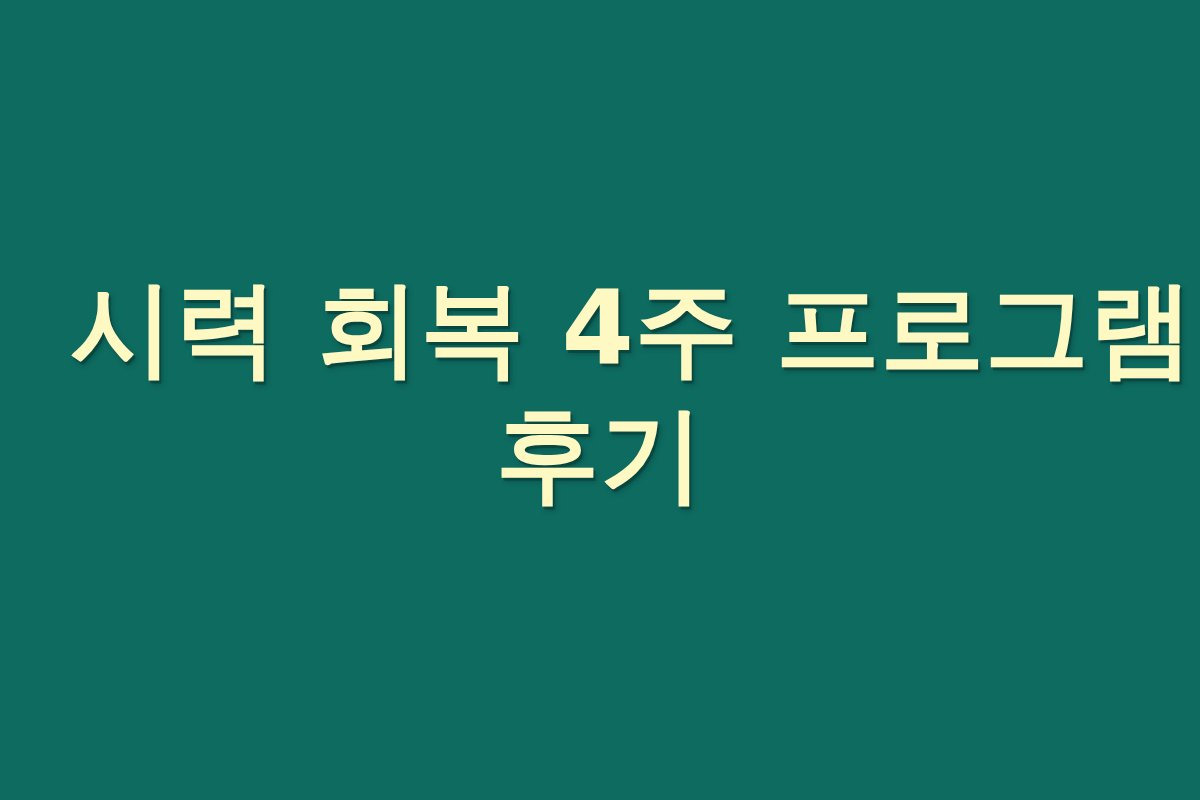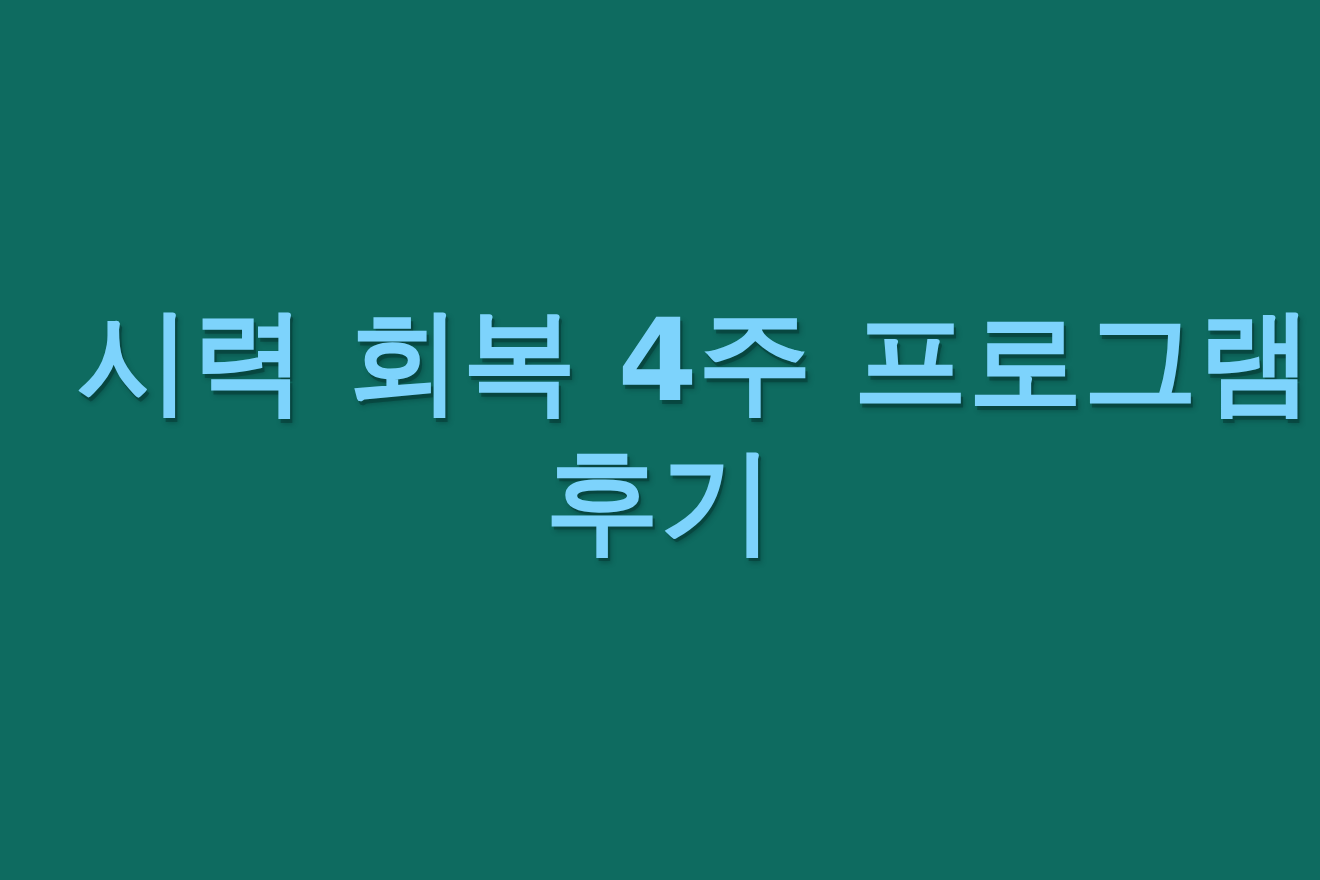--- a/index.html
+++ b/index.html
@@ -29,38 +29,39 @@
   #title-block {
     width: 1060px;
     margin: 0 auto;
     text-align: center;
     
     transform: translateY(-8px);
   }
 
   .title-line {
     display: block;
-    color: #7dd3fc;
+    color: #fef9c3;
     font-family: "DejaVu Sans", "Liberation Sans", sans-serif;
     font-weight: 700;
     font-size: 104px;
     line-height: 1.22;
     letter-spacing: 0.005em;
     white-space: nowrap;
     text-shadow:
       2px 3px 0 rgba(6, 58, 52, 0.55),
       3px 4px 5px rgba(4, 44, 39, 0.35);
   }
 
   .title-line.line-1 {
     font-size: 104px;
   }
 
   .title-line.line-2 {
     font-size: 104px;
+    font-family: Liberation Serif, serif;
   }
 </style>
 </head>
 <body>
 
 <div id="banner">
 
   <div id="title-block">
 
     <span class="title-line line-1">시력 회복 4주 프로그램</span>

